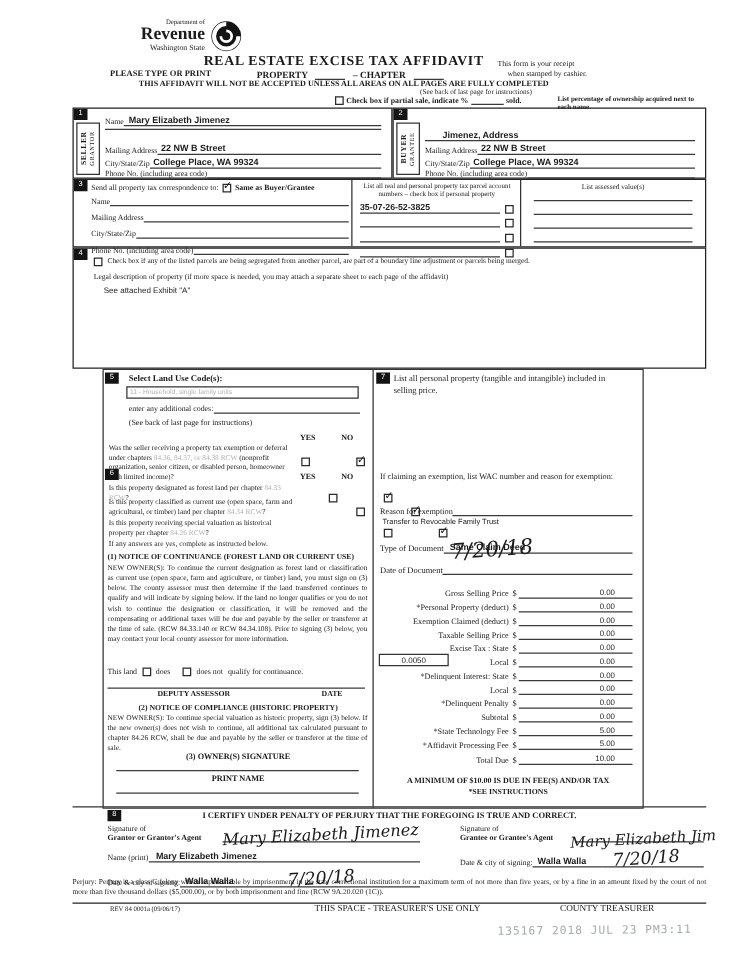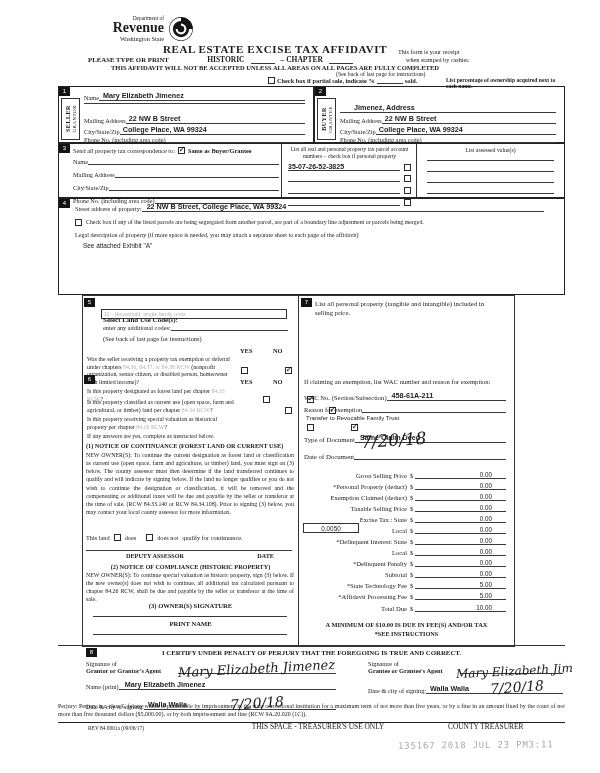--- a/index.html
+++ b/index.html
@@ -57,21 +57,21 @@
         <path d="M12 8 a4 4 0 1 1 -4 4" stroke="#fff" stroke-width="2" fill="none"></path>
       </svg>
     </div>
   </div>
 
   <div class="a ctr b" style="left:110px;top:43px;width:330px;font-size:11px;letter-spacing:.6px;">REAL ESTATE EXCISE TAX AFFIDAVIT</div>
 
   <div class="a b" style="left:88px;top:56px;font-size:6.8px;">PLEASE TYPE OR PRINT</div>
 
   <div class="a flex" style="left:195px;top:55px;width:170px;justify-content:center;gap:6px;">
-    <span class="b" style="font-size:7.5px;">HISTORIC</span>
+    <span class="b" style="font-size:7.5px;">PROPERTY</span>
     <span class="uline" style="width:24px;"></span>
     <span class="b" style="font-size:7.5px;">– CHAPTER</span>
     <span class="uline" style="width:24px;"></span>
   </div>
 
   <div class="a" style="left:398px;top:48px;width:120px;font-size:6.2px;line-height:1.25;">
     <div>This form is your receipt</div>
     <div style="padding-left:8px;">when stamped by cashier.</div>
   </div>
 
@@ -190,37 +190,33 @@
       <div class="ctr" style="font-size:5.8px;padding-top:3px;">List assessed value(s)</div>
       <div class="uline" style="margin:7px 10px 0;"></div>
       <div class="uline" style="margin:10px 10px 0;"></div>
       <div class="uline" style="margin:10px 10px 0;"></div>
       <div class="uline" style="margin:10px 10px 0;"></div>
     </div>
   </div>
 
   <div class="box" style="left:58px;top:198px;width:507px;height:97px;">
     <div class="tab" style="left:0;top:0;">4</div>
-    <div class="flex" style="margin:3px 20px 0 16px;">
-      <span class="lbl">Street address of property:</span>
-      <span class="fill uline val" style="padding-left:5px;">22 NW B Street, College Place, WA  99324</span>
-    </div>
     <div class="flex" style="margin:7px 20px 0 16px;gap:4px;align-items:flex-start;">
       <span class="cb"></span>
       <span style="font-size:5.9px;">Check box if any of the listed parcels are being segregated from another parcel, are part of a boundary line adjustment or parcels being merged.</span>
     </div>
     <div style="margin:6px 20px 0 16px;font-size:6.1px;">Legal description of property (if more space is needed, you may attach a separate sheet to each page of the affidavit)</div>
     <div class="sans" style="margin:4px 20px 0 24px;font-size:6.4px;">See attached Exhibit "A"</div>
   </div>
 
   <div class="a" style="left:82px;top:295px;width:433px;height:352px;border:1px solid #333;box-sizing:border-box;">
 
     <div class="a" style="left:0;top:0;width:215px;height:100%;">
       <div class="tab" style="left:1px;top:2px;">5</div>
-      <div class="a b" style="left:20px;top:20px;font-size:7px;">Select Land Use Code(s):</div>
+      <div class="a b" style="left:20px;top:3px;font-size:7px;">Select Land Use Code(s):</div>
       <div class="a thin" style="left:18px;top:13px;width:186px;height:10px;box-sizing:border-box;">
         <span class="faint sans" style="font-size:5.4px;padding-left:2px;display:block;line-height:9px;">11 - Household, single family units</span>
       </div>
       <div class="a flex" style="left:20px;top:28px;right:10px;">
         <span class="lbl">enter any additional codes:</span>
         <span class="fill uline"></span>
       </div>
       <div class="a" style="left:20px;top:39px;font-size:6.4px;">(See back of last page for instructions)</div>
 
       <div class="a b" style="left:157px;top:51px;font-size:6.4px;">YES</div>
@@ -287,24 +283,20 @@
       <div class="a ctr b" style="left:0;top:324px;width:215px;font-size:6.6px;">PRINT NAME</div>
       <div class="a rule" style="left:10px;top:338px;width:194px;"></div>
     </div>
 
     <div class="a" style="left:215px;top:0;right:0;height:100%;border-left:1px solid #333;">
       <div class="tab" style="left:2px;top:2px;">7</div>
       <div class="a" style="left:16px;top:3px;width:186px;font-size:6.8px;line-height:1.35;">List all  personal property (tangible and intangible) included in selling price.</div>
 
       <div class="a" style="left:5px;top:82px;width:208px;font-size:6.6px;">If claiming an exemption, list WAC number and reason for exemption:</div>
 
-      <div class="a flex" style="left:5px;top:95px;right:8px;">
-        <span style="font-size:6.6px;">WAC No. (Section/Subsection)</span>
-        <span class="fill uline val" style="padding-left:5px;">458-61A-211</span>
-      </div>
 
       <div class="a flex" style="left:5px;top:110px;right:8px;">
         <span style="font-size:6.6px;">Reason for exemption</span>
         <span class="fill uline"></span>
       </div>
       <div class="a sans" style="left:7px;top:119px;font-size:6px;">Transfer to Revocable Family Trust</div>
 
       <div class="a flex" style="left:5px;top:137px;right:8px;">
         <span style="font-size:6.8px;">Type of Document</span>
         <span class="fill uline val" style="padding-left:5px;">Same Claim Deed</span>

